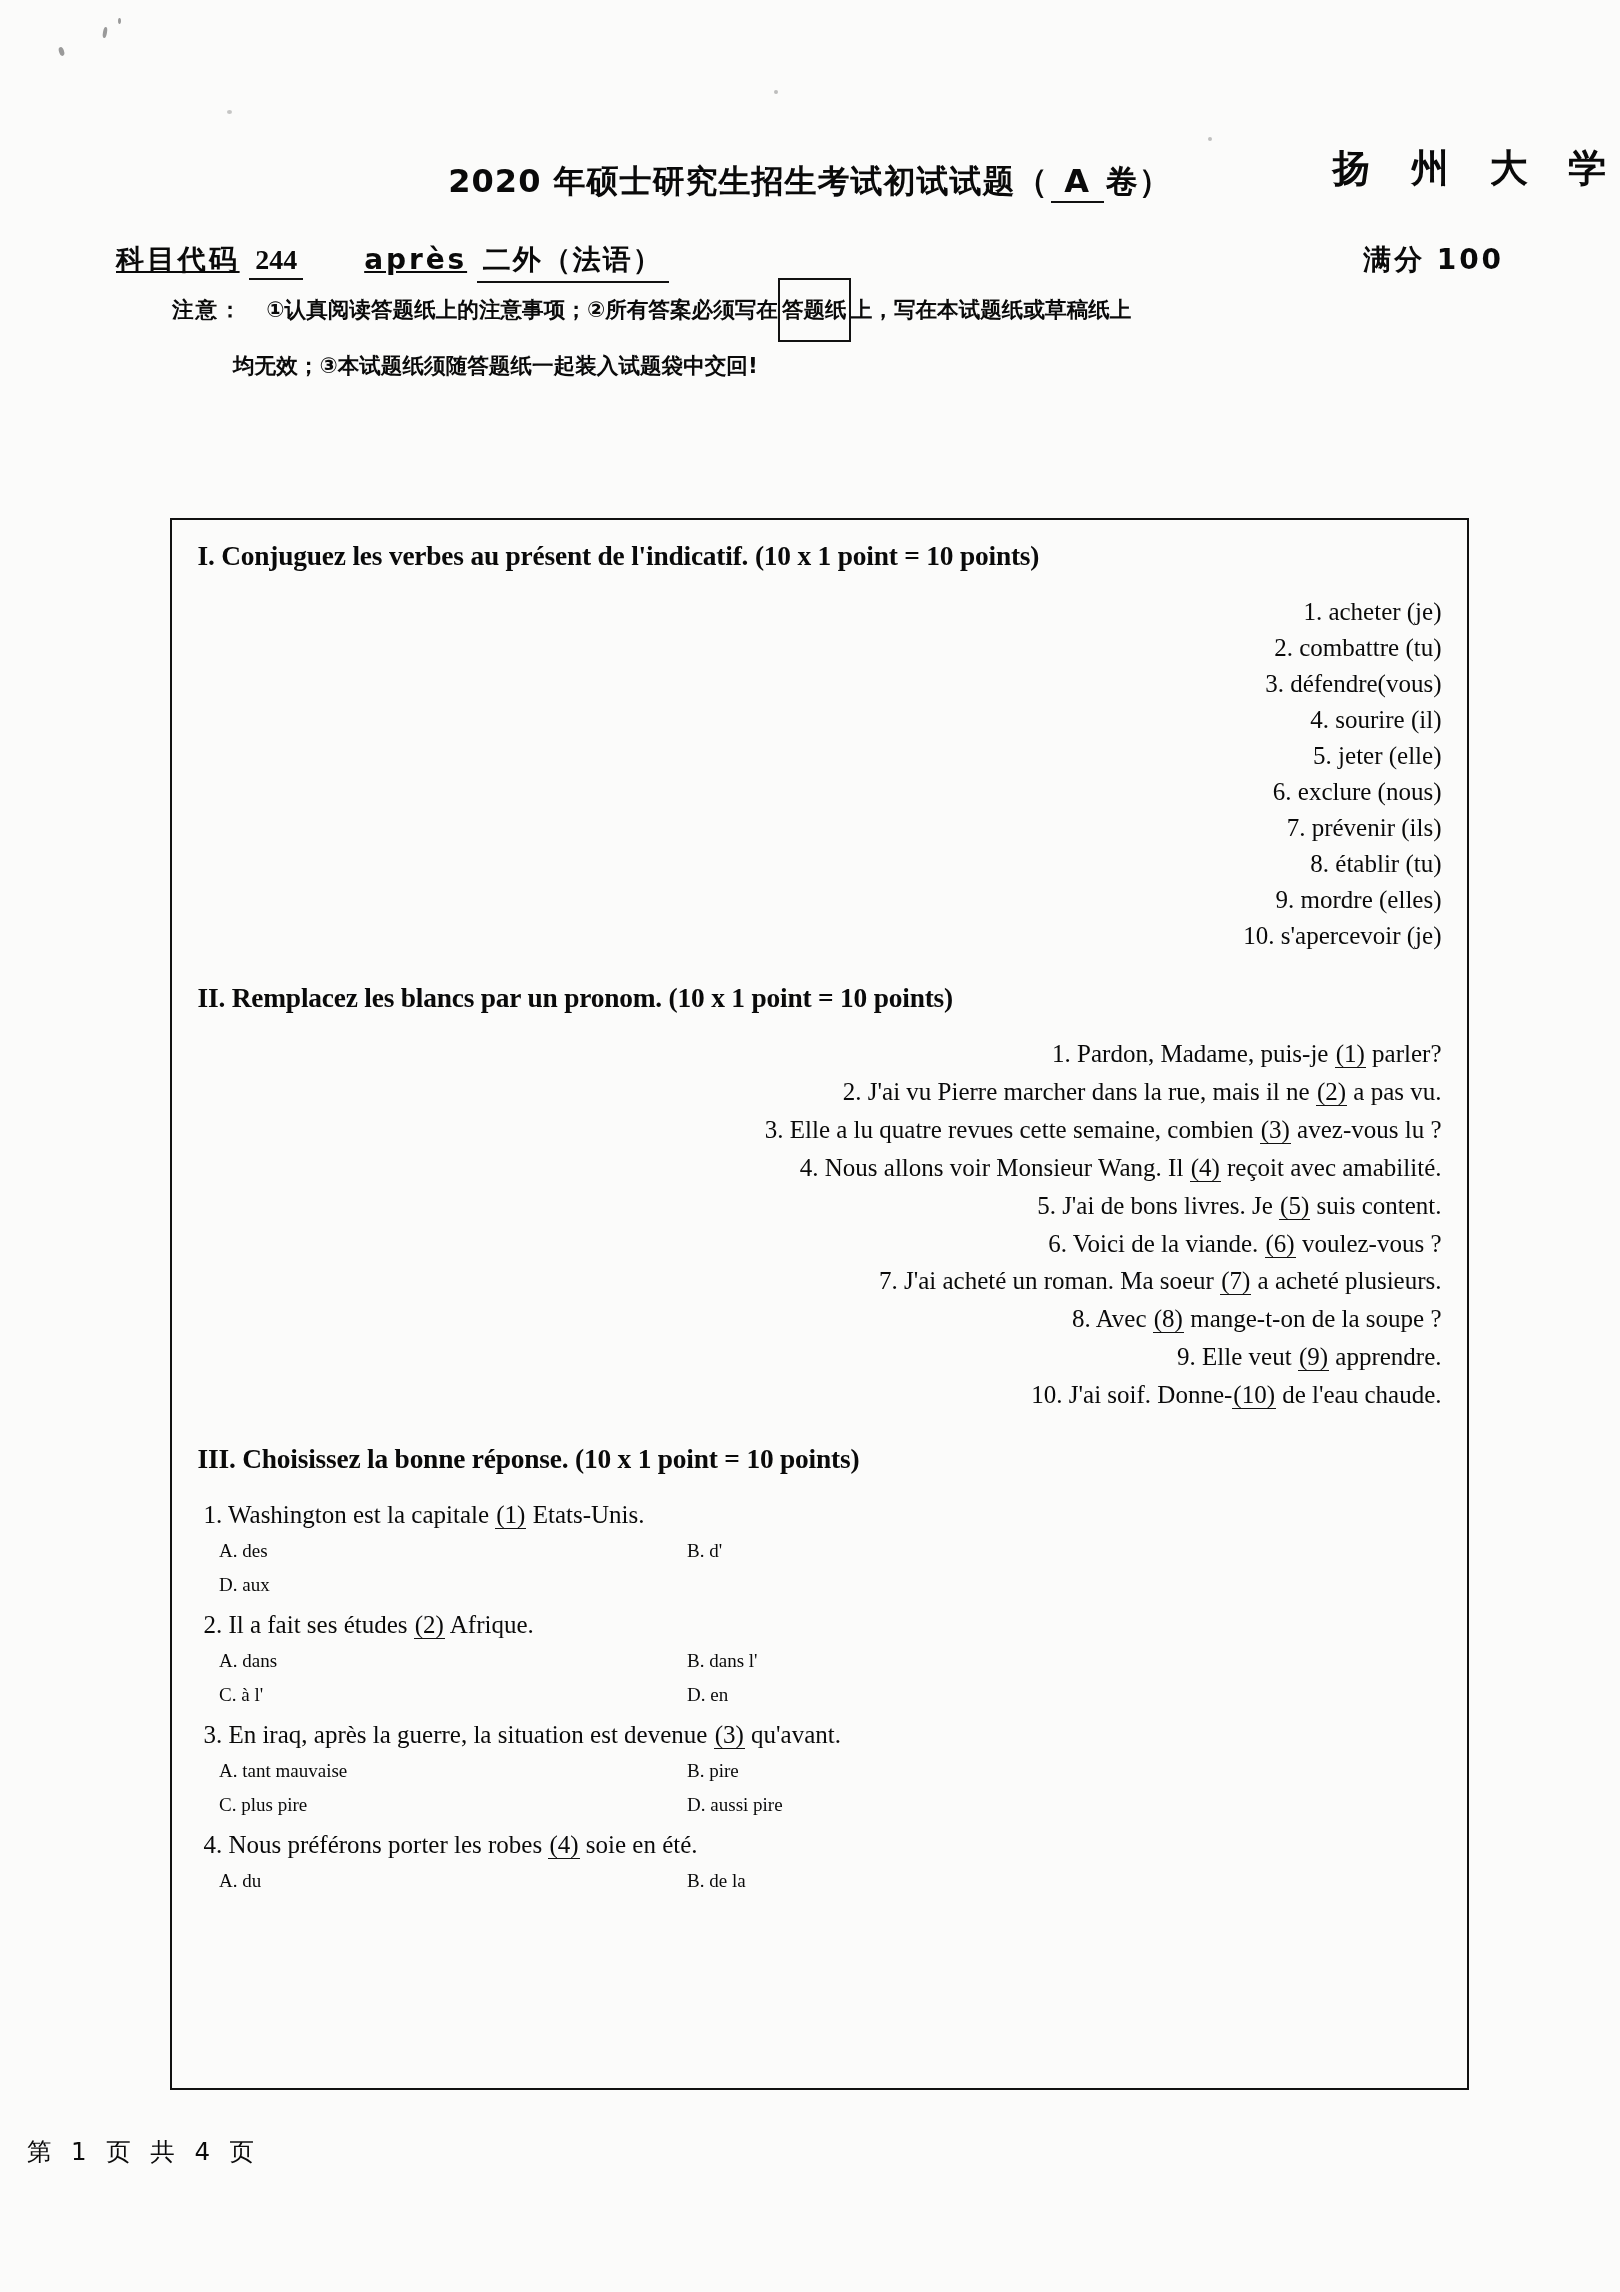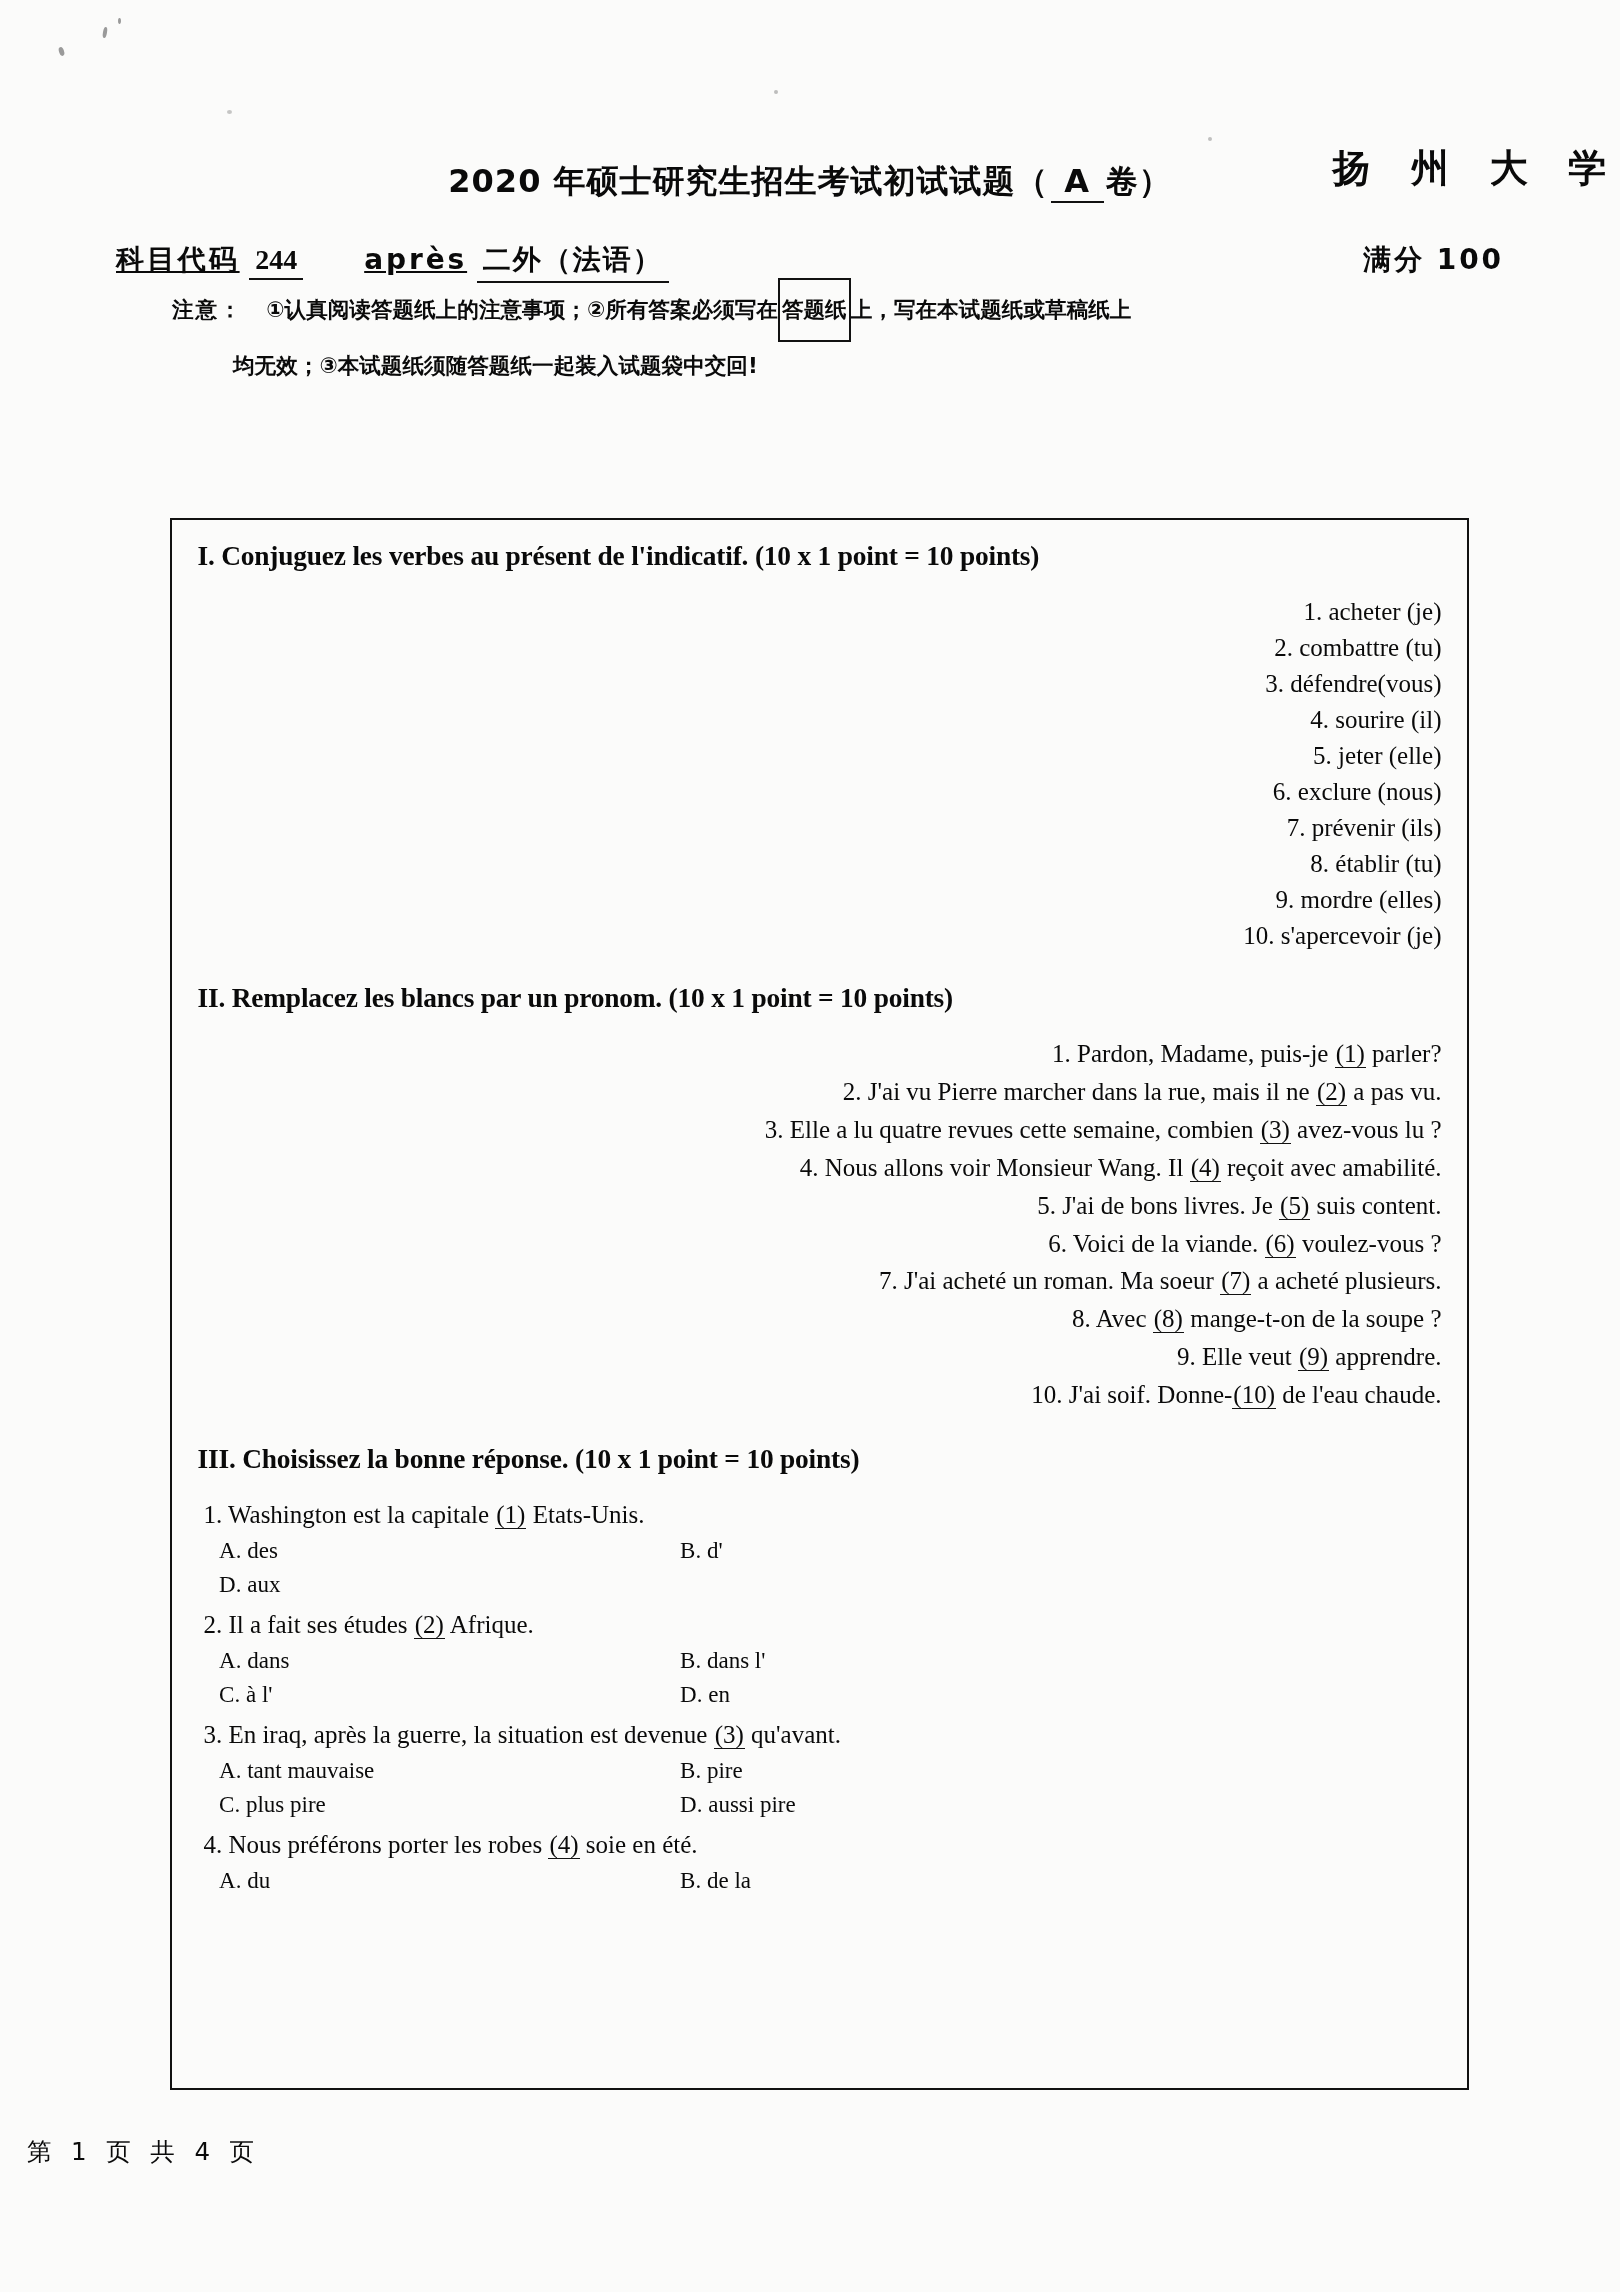--- a/index.html
+++ b/index.html
@@ -151,24 +151,25 @@
 
   .qline {
     font-size: 25px;
     line-height: 35px;
     margin: 5.9px 0 2px 0;
     padding-left: 5.9px;
     white-space: nowrap;
   }
   .opts {
     display: flex;
-    font-size: 23px;
+    font-size: 19px;
     line-height: 33px;
     padding-left: 21.6px;
     margin-bottom: 1px;
+    gap: 7px;
   }
   .opts .o {
     width: 50%;
     white-space: nowrap;
   }
   .opts .o:first-child { width: 461px; flex: 0 0 461px; }
 
   .sp-after-list { height: 19.6px; }
 
   

